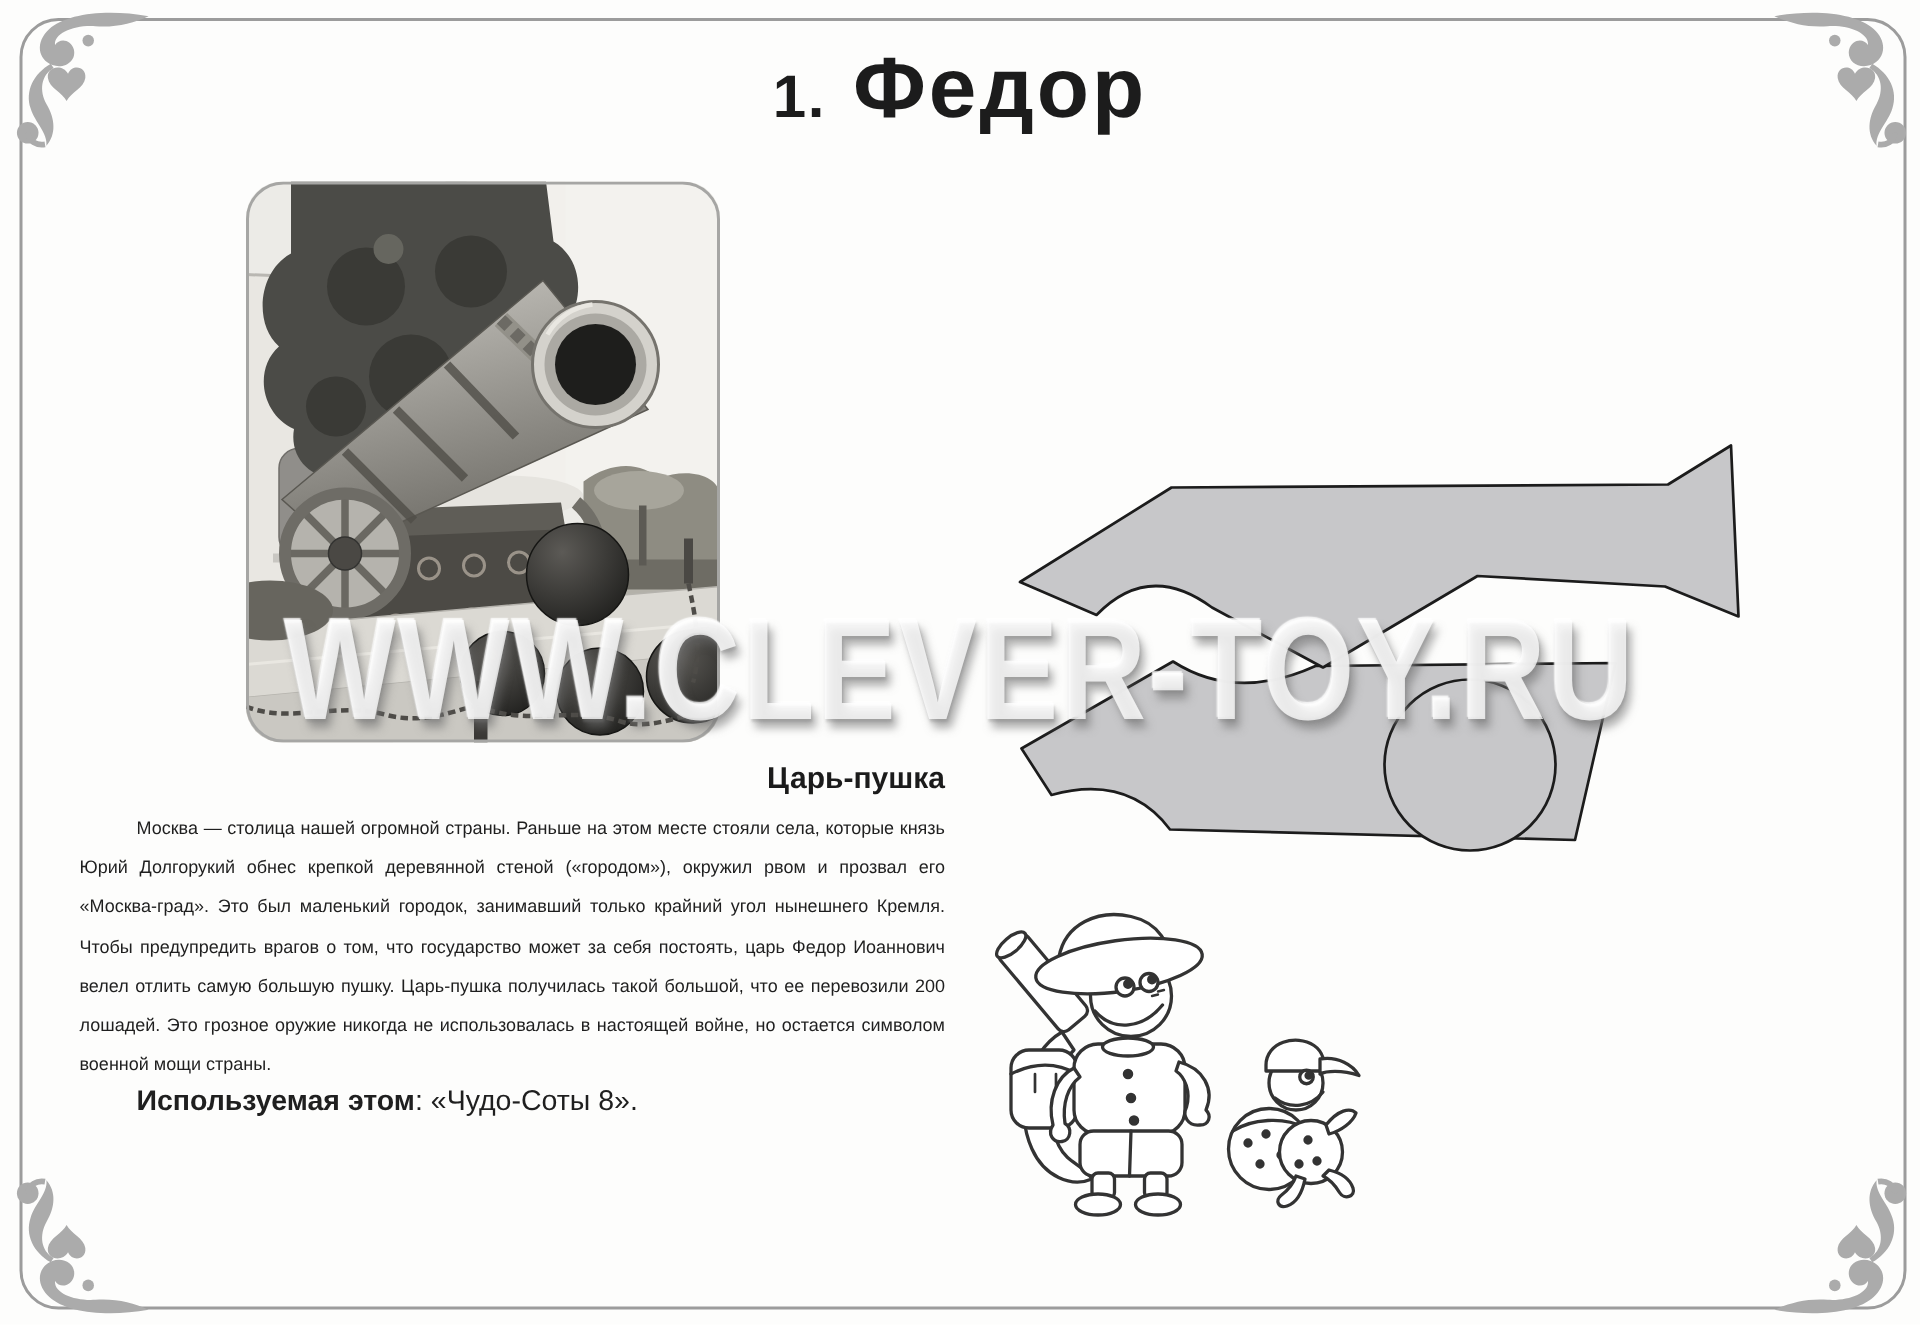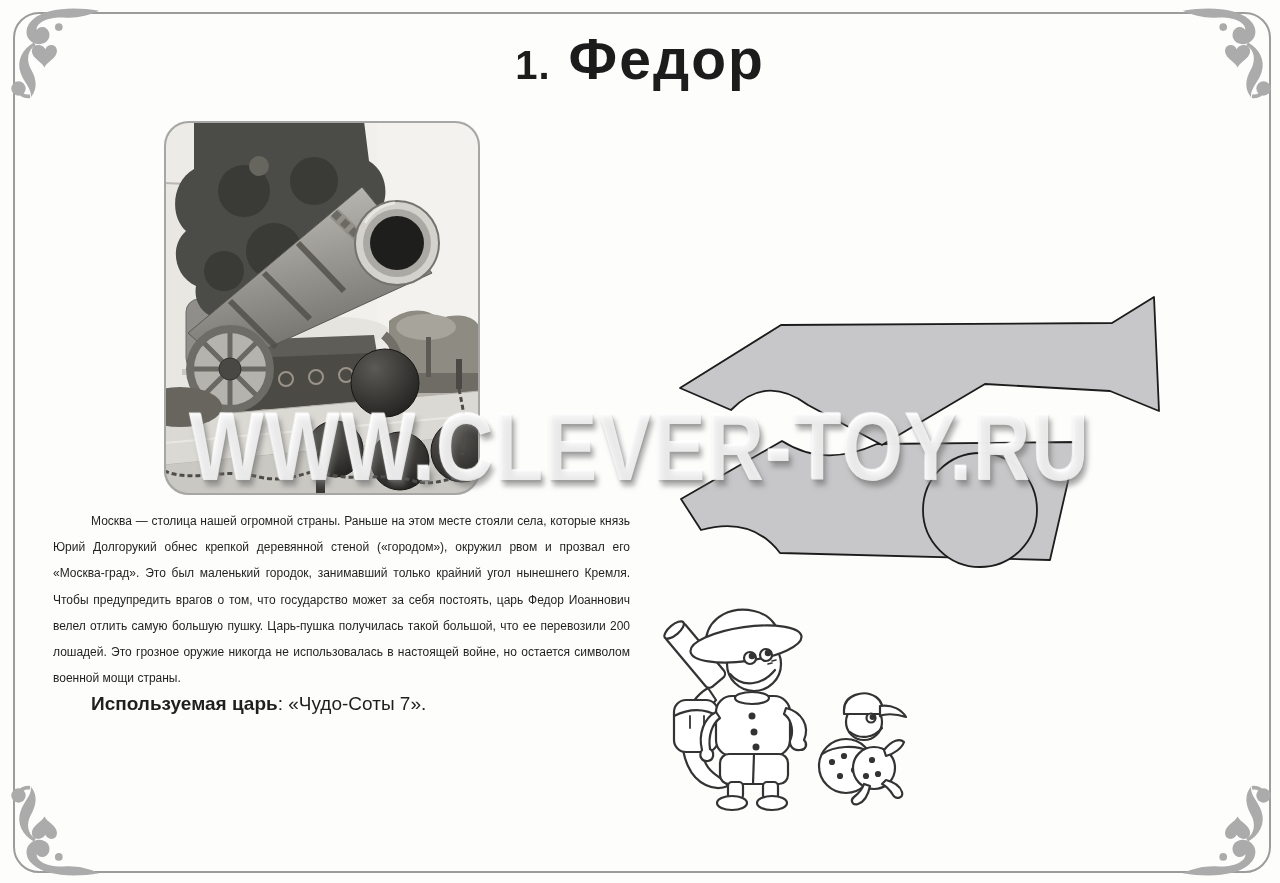--- a/index.html
+++ b/index.html
@@ -212,22 +212,23 @@
           <ellipse cx="156.5" cy="336" rx="7" ry="3" fill="#2c2a28"></ellipse>
           <path d="M0,350 C30,362 60,346 95,356 C120,362 140,352 152,350" stroke="#4e4c48" stroke-width="3" stroke-dasharray="5 3" fill="none"></path>
           <path d="M161,352 C190,362 220,350 250,360 C270,366 286,356 316,352" stroke="#4e4c48" stroke-width="3" stroke-dasharray="5 3" fill="none"></path>
         </g>
       </g>
       <rect x="1" y="1" width="314" height="372" rx="24" fill="none" stroke="#a6a6a4" stroke-width="2"></rect>
     </svg>
   </div>
 
   <section class="textcol">
+    <h3 class="caption">Царь-пушка</h3>
     <p class="body">Москва — столица нашей огромной страны. Раньше на этом месте стояли села, которые князь Юрий Долгорукий обнес крепкой деревянной стеной («городом»), окружил рвом и прозвал его «Москва-град». Это был маленький городок, занимавший только крайний угол нынешнего Кремля. Чтобы предупредить врагов о том, что государство может за себя постоять, царь Федор Иоаннович велел отлить самую большую пушку. Царь-пушка получилась такой большой, что ее перевозили 200 лошадей. Это грозное оружие никогда не использовалась в настоящей войне, но остается символом военной мощи страны.</p>
-    <p class="game"><b>Используемая царь</b><span>: «Чудо-Соты 7».</span></p>
+    <p class="game"><b>Используемая этом</b><span>: «Чудо-Соты 8».</span></p>
   </section>
 
   <svg class="puzzle" viewBox="660 280 520 300">
     <g fill="#c7c7c9" stroke="#1c1c1c" stroke-width="1.8" stroke-linejoin="round">
       <path d="M681,499 L782,441 Q824,468 877,444 L1077,442 L1050,560 L780,553 Q752,516 701,530 Z"></path>
       <path d="M680,388 L781,325 L1112,323 L1154,297 L1159,411 L1110,391 L985,384 L882,445 L808,405 Q766,374 731,410 Z"></path>
       <circle cx="980" cy="510" r="57"></circle>
     </g>
   </svg>
 

